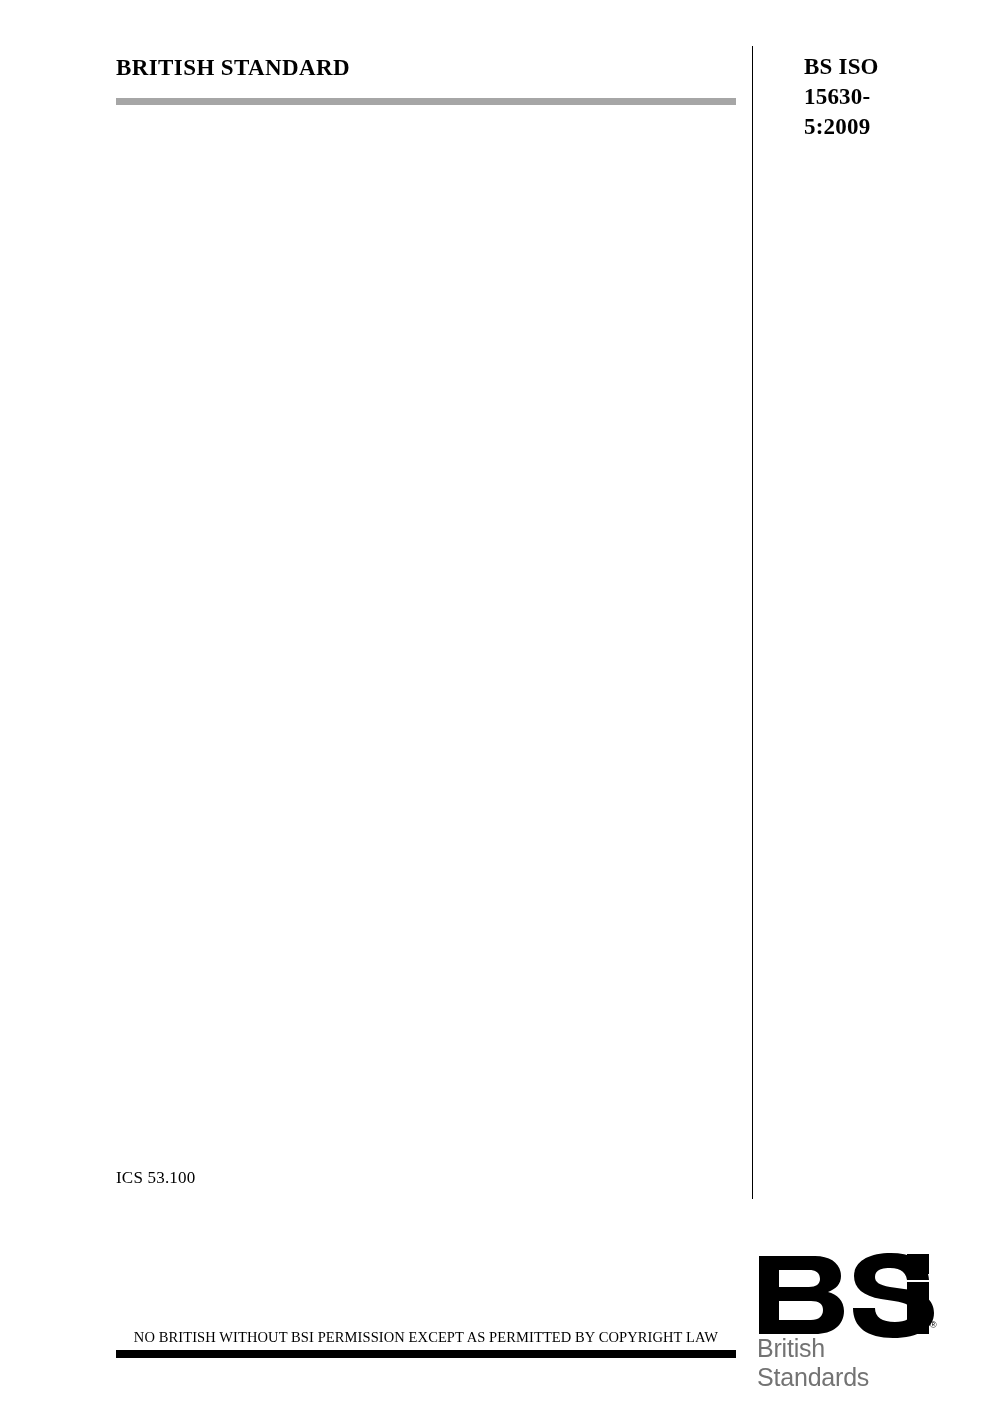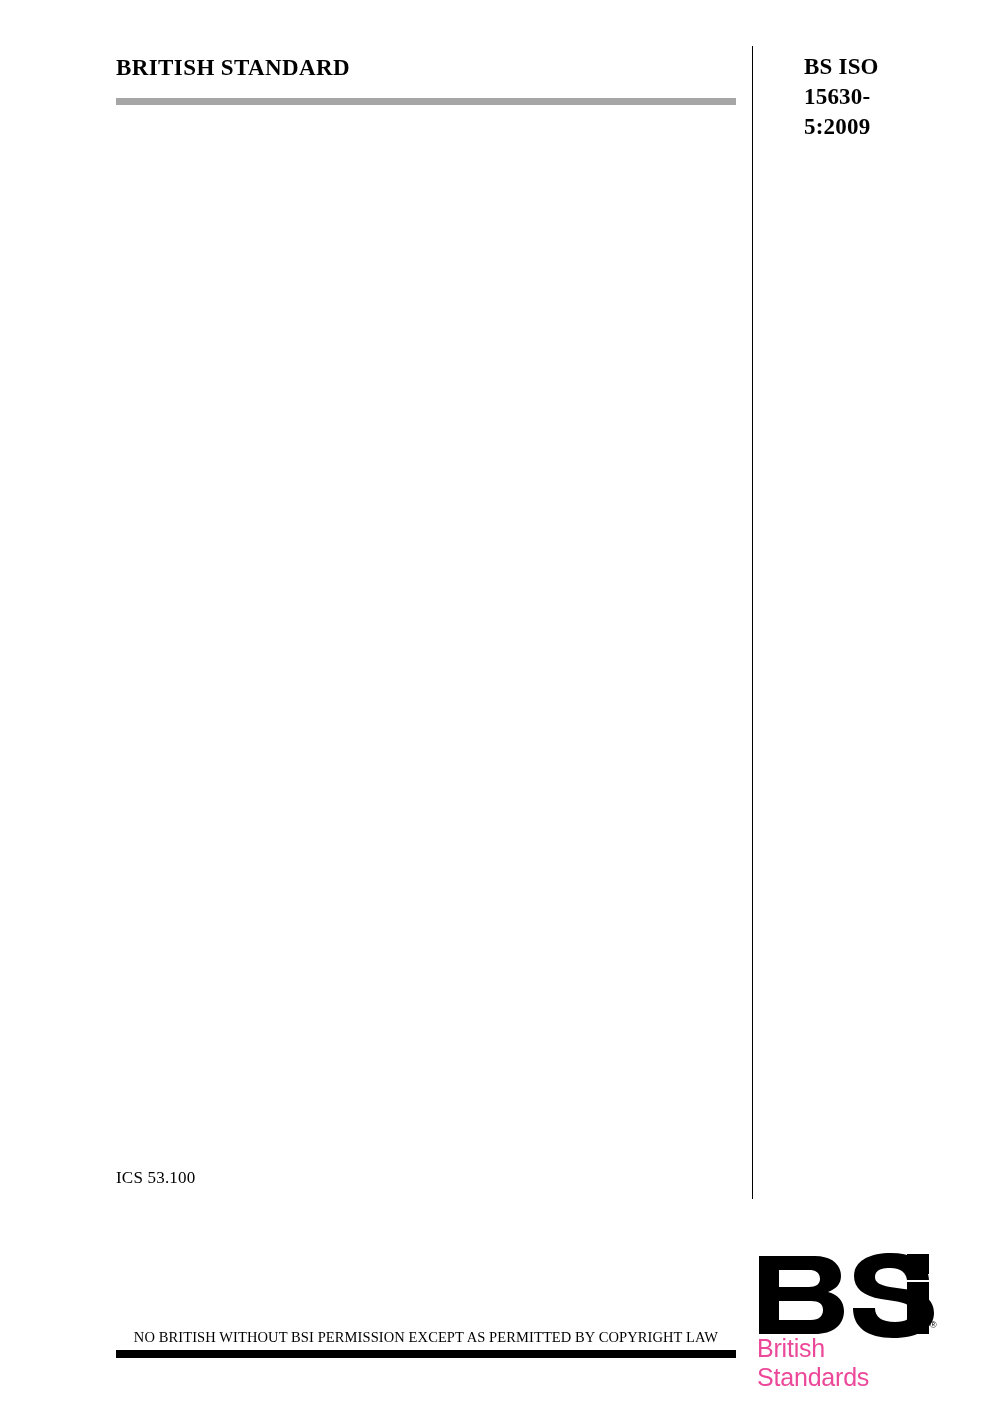--- a/index.html
+++ b/index.html
@@ -131,21 +131,21 @@
     height: 110px;
   }
   .logo svg { display: block; }
   .logo-words {
     position: absolute;
     left: 757px;
     top: 1334px;
     font-family: "Liberation Sans", sans-serif;
     font-size: 25px;
     font-weight: normal;
-    color: #ec4899;
+    color: #737373;
     letter-spacing: -0.2px;
   }
   .reg-mark {
     position: absolute;
     left: 930px;
     top: 1320px;
     font-family: "Liberation Sans", sans-serif;
     font-size: 9px;
   }
 </style>

